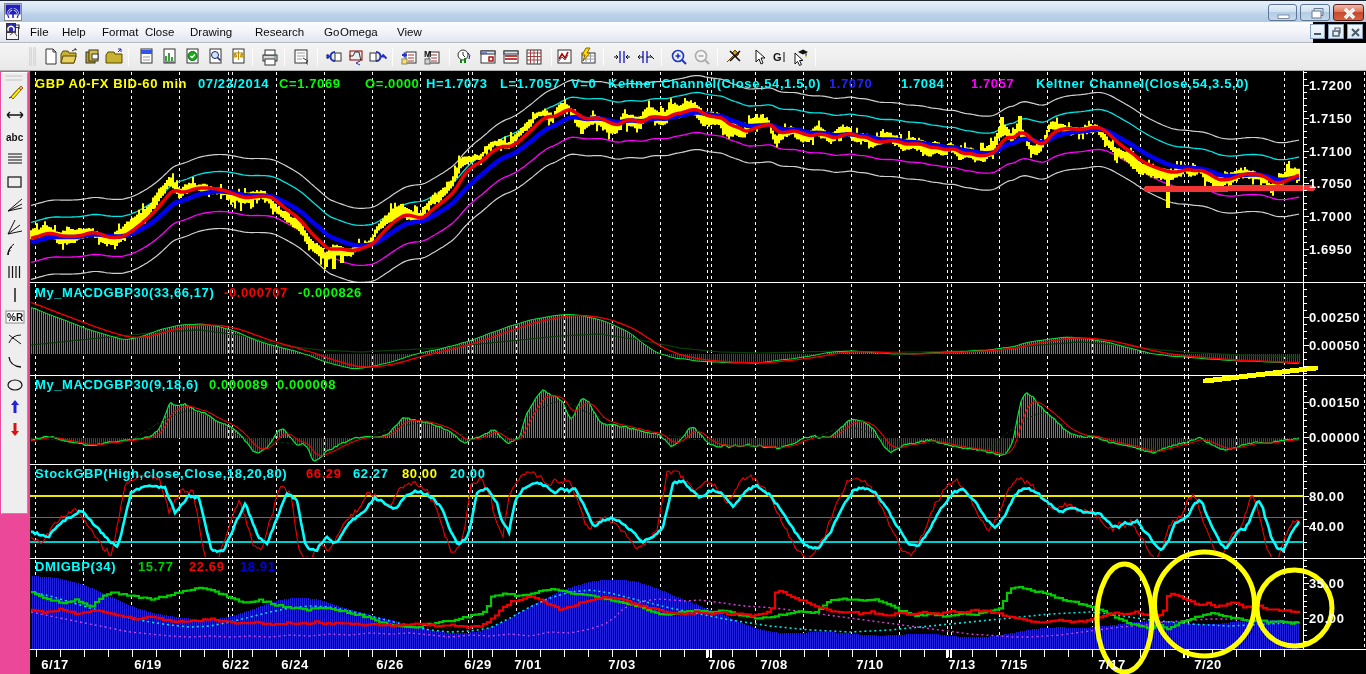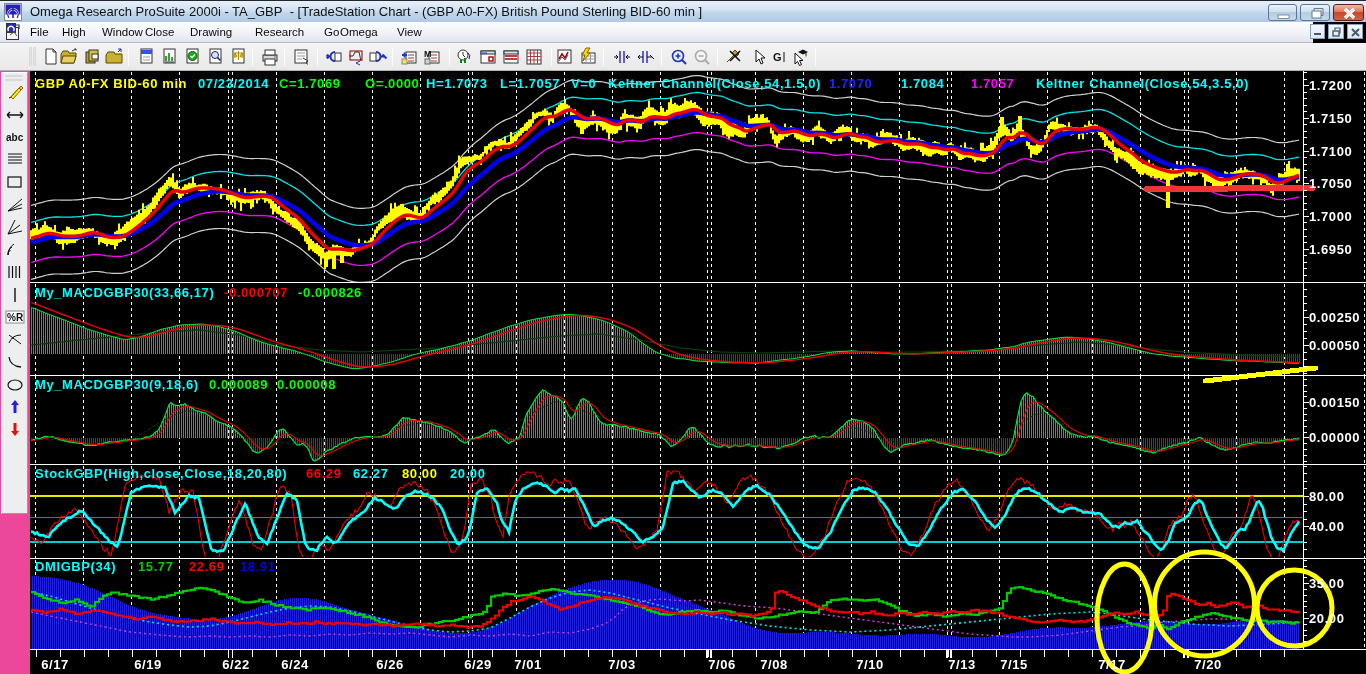--- a/index.html
+++ b/index.html
@@ -18,21 +18,20 @@
 <div id="win">
 
 <div id="titlebar">
 <svg width="18" height="18" style="position:absolute;left:4px;top:2px">
         <rect x="0.5" y="0.5" width="17" height="17" fill="#fff" stroke="#888"></rect>
         <rect x="1.5" y="1.5" width="15" height="10" fill="#2222bb"></rect>
         <path d="M5 15 A5 5.5 0 1 1 13 15" fill="none" stroke="#fff" stroke-width="2.4"></path>
         <path d="M5 15 A5 5.5 0 1 1 13 15" fill="none" stroke="#2222bb" stroke-width="1.2"></path>
         <rect x="8.2" y="3" width="1.6" height="12" fill="#2222bb"></rect>
       </svg>
-<div class="t">Omega Research ProSuite 2000i - TA_GBP&nbsp; - [TradeStation Chart - (GBP A0-FX) British Pound Sterling BID-60 min ]</div>
 <div class="wbtn" style="left:1268px;width:29px;background:linear-gradient(#e9f2fa,#cfe0f0 45%,#b4cce4 50%,#c4d8ec)"><svg width="29" height="17">
           <rect x="9" y="10" width="11" height="3.5" fill="#fff" stroke="#66788c" stroke-width="0.8"></rect>
         </svg></div>
 <div class="wbtn" style="left:1300px;width:30px;background:linear-gradient(#e9f2fa,#cfe0f0 45%,#b4cce4 50%,#c4d8ec)"><svg width="30" height="17">
           <rect x="11" y="6" width="9" height="7" fill="#fff" stroke="#66788c"></rect>
           <path d="M13 6V3.5H22V10.5H20" fill="none" stroke="#66788c"></path>
         </svg></div>
 <div class="wbtn" style="left:1333px;width:31px;border-color:#5c1f1f;background:linear-gradient(#f0b8a8,#e07858 45%,#c44a30 50%,#d8603c)"><svg width="31" height="17">
           <path d="M11 4 L20 13 M20 4 L11 13" stroke="#fff" stroke-width="3.4"></path>
           <path d="M11 4 L20 13 M20 4 L11 13" stroke="#e8e8e8" stroke-width="1.6"></path>
@@ -40,22 +39,22 @@
 </div>
 <div id="menubar">
 <svg width="17" height="17" style="position:absolute;left:6px;top:1px">
         <rect x="0.5" y="4.5" width="12" height="12" fill="#f4f4f4" stroke="#333"></rect>
         <rect x="0.5" y="0.5" width="9" height="9" fill="#2a2aaa" stroke="#333"></rect>
         <path d="M2.5 8 A3 3 0 1 1 7.5 8" fill="none" stroke="#fff" stroke-width="1.4"></path>
         <path d="M9 2 L13 2 L13 6" fill="none" stroke="#333" stroke-width="1.2"></path>
         <path d="M4 12 L8 9 L11 13" fill="none" stroke="#555"></path>
       </svg>
 <span style="left:30px">File</span>
-<span style="left:62px">High</span>
-<span style="left:102px">Window</span>
+<span style="left:62px">Help</span>
+<span style="left:102px">Format</span>
 <span style="left:145px">Close</span>
 <span style="left:190px">Drawing</span>
 <span style="left:255px">Research</span>
 <span style="left:324px">Go</span>
 <span style="left:340px">Omega</span>
 <span style="left:397px">View</span>
 <div class="mbtn" style="left:1310px;width:15px"><svg width="14" height="14">
           <rect x="3" y="8" width="7" height="2" fill="#4a5a6a"></rect>
         </svg></div>
 <div class="mbtn" style="left:1328px;width:16px"><svg width="15" height="14">

